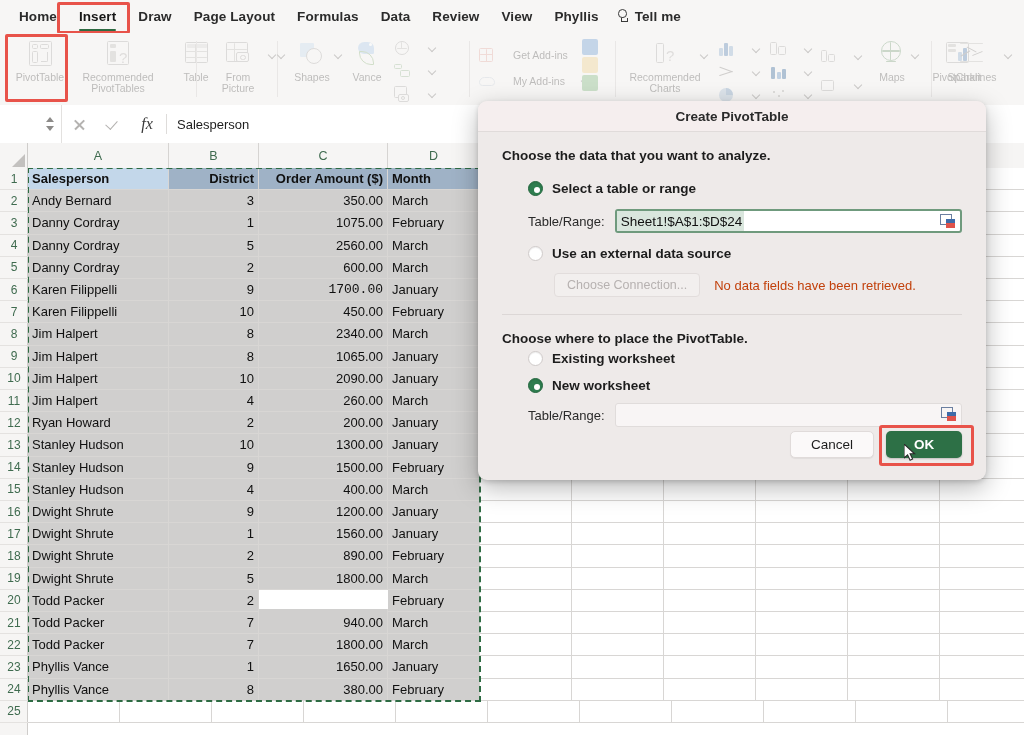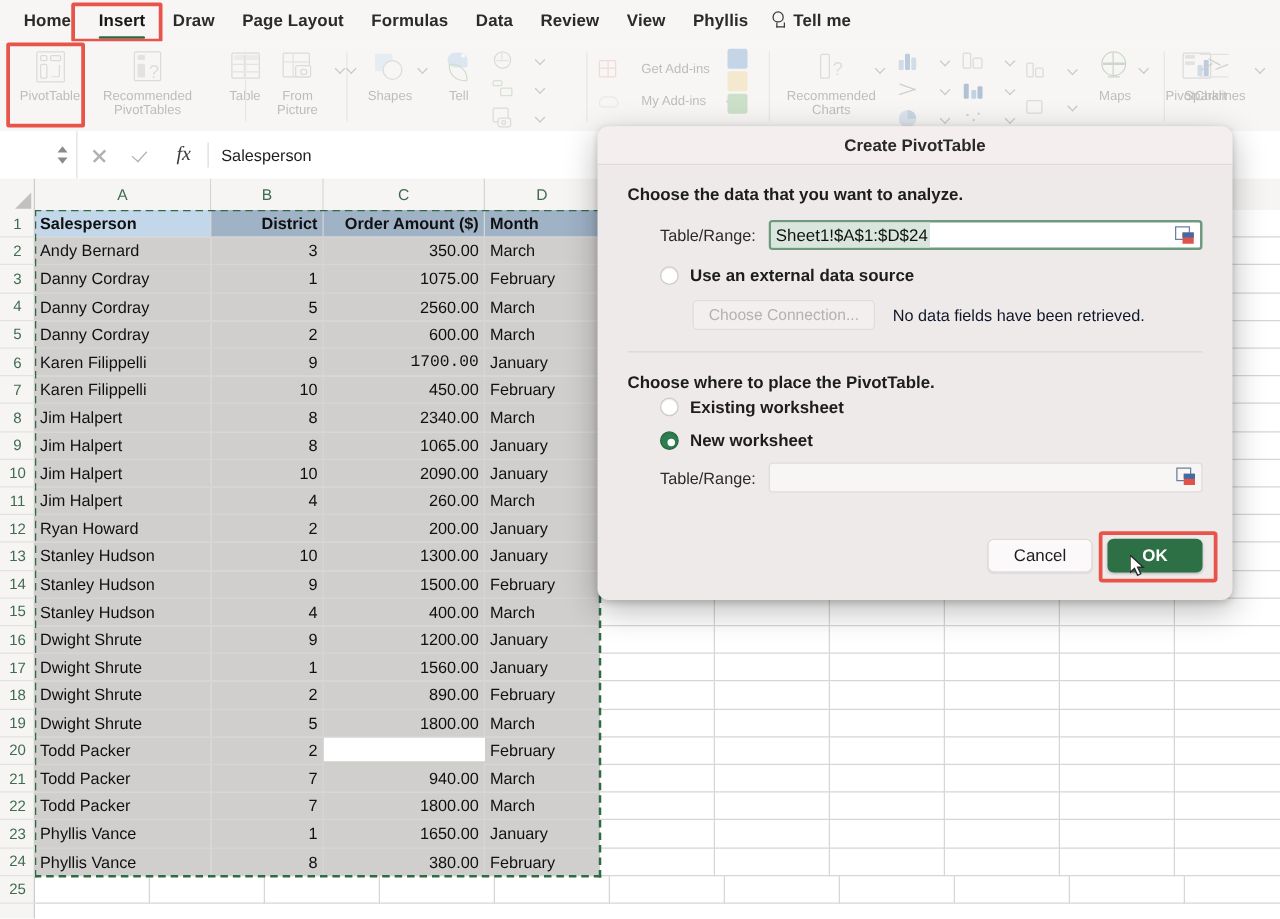--- a/index.html
+++ b/index.html
@@ -200,21 +200,21 @@
     position:absolute; right:4px; top:3px; width:16px; height:15px;
   }
   .picker .p1{ position:absolute; left:0; top:0; width:12px; height:11px; border:1.4px solid #6b7fa0; }
   .picker .p2{ position:absolute; left:6px; top:5px; width:9px; height:9px; background:#e0534b; }
   .picker .p3{ position:absolute; left:6px; top:5px; width:9px; height:4px; background:#3f6ba8; }
   .btn-conn{
     height:24px; padding:0 12px; border-radius:4px; background:#f2efee;
     border:1px solid #e2dddc; font-size:12.5px; color:#b6b1b0;
     display:inline-flex; align-items:center;
   }
-  .hint{ font-size:13px; color:#0f172a; }
+  .hint{ font-size:13px; color:#c2410c; }
   .divider{ height:1px; background:#dcd7d6; }
   .btn{
     height:27px; min-width:84px; padding:0 16px; border-radius:5px; font-size:13.5px;
     display:inline-flex; align-items:center; justify-content:center; cursor:default;
   }
   .btn-cancel{ background:#fbf9f9; border:1px solid #e0dbda; color:#1d1d1d; box-shadow:0 1px 1px rgba(0,0,0,.06); }
   .btn-ok{ background:#2d7046; color:#fff; font-weight:700; box-shadow:0 1px 2px rgba(0,0,0,.2); }
   .ok-highlight{
     position:absolute; right:12px; bottom:14px; width:95px; height:41px;
     border:3px solid #e8534a; border-radius:3px; pointer-events:none;
@@ -313,21 +313,21 @@
         </span>
         <span class="lbl" style="width:58px">Shapes</span>
       </div>
       <span class="chev" style="margin-top:18px;margin-left:-4px"></span>
       <div class="bigbtn" style="width:48px">
         <span class="ico">
           <span class="blue" style="left:6px;top:3px;width:16px;height:12px;border-radius:9px 9px 2px 9px;background:#b9d2ec;"></span>
           <span class="blue" style="left:17px;top:4px;width:3px;height:3px;border-radius:50%;background:#fff;"></span>
           <span class="ol" style="left:7px;top:12px;width:15px;height:14px;border-radius:0 12px 0 12px;border-color:#9fbf8f;"></span>
         </span>
-        <span class="lbl" style="width:54px">Tell</span>
+        <span class="lbl" style="width:54px">Vance</span>
       </div>
 
       <div style="display:flex;flex-direction:column;padding-top:4px;margin-left:2px;">
         <div class="smallrow">
           <span class="ico2">
             <span class="ol" style="left:2px;top:2px;width:14px;height:14px;border-radius:50%;"></span>
             <span class="fill" style="left:8.2px;top:3px;width:1.1px;height:6px;"></span>
             <span class="fill" style="left:4px;top:9px;width:10px;height:1.1px;"></span>
           </span>
           <span class="chev"></span>
@@ -817,20 +817,24 @@
       <div class="ants" id="selection-ants" style="left: -1px; top: -1px; width: 454px; height: 534.8px; border-color: rgb(46, 107, 67);"></div>
     </div>
   </div>
 
   <div class="dlg">
     <div class="dlg-title">Create PivotTable</div>
     <div class="dlg-body">
 
       <div class="sec-title">Choose the data that you want to analyze.</div>
 
+      <div class="radio-row" style="margin-top:18px; margin-left:26px;">
+        <span class="radio on"></span>
+        <span class="radio-lbl">Select a table or range</span>
+      </div>
 
       <div style="display:flex; align-items:center; gap:10px; margin-top:13px; margin-left:26px;">
         <span class="fld-lbl">Table/Range:</span>
         <span class="rangebox" style="flex:1;">
           <span class="val">Sheet1!$A$1:$D$24</span>
           <span class="picker">
               <i class="p1"></i>
               <i class="p2"></i>
               <i class="p3"></i>
             </span>

